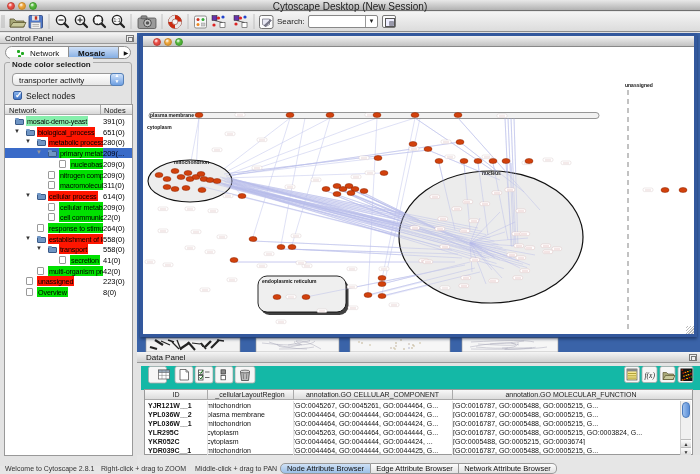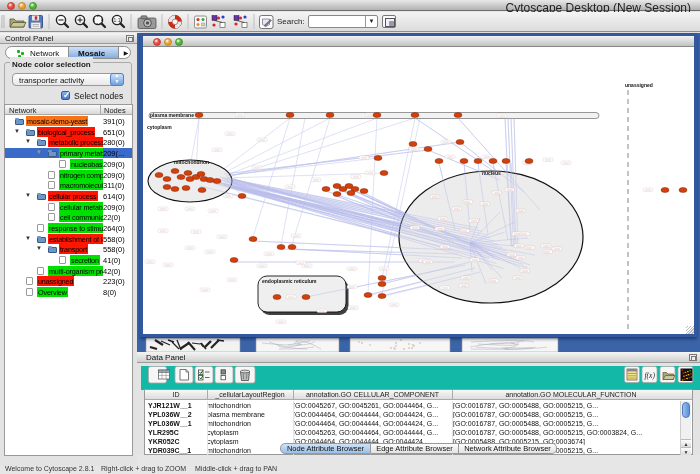--- a/index.html
+++ b/index.html
@@ -1,19 +1,19 @@
 <!DOCTYPE html>
 <html><head><meta charset="utf-8"><style>
 * { margin:0; padding:0; box-sizing:border-box; }
 html,body { width:700px; height:474px; overflow:hidden; font-family:"Liberation Sans",sans-serif; background:#e6e6e6; position:relative; }
 .abs { position:absolute; }
 
 
 #titlebar { left:0; top:0; width:700px; height:11px; background:linear-gradient(#e8e8e8,#b2b2b2); border-bottom:1px solid #6f6f6f; }
-#titlebar .t { position:absolute; left:0; right:9px; top:0.5px; text-align:right; font-size:12px; color:#222; }
+#titlebar .t { position:absolute; left:0; right:0; top:0.5px; text-align:center; font-size:10px; color:#222; }
 #toolbar { left:0; top:12px; width:700px; height:20px; background:linear-gradient(#f4f4f4,#dcdcdc); border-bottom:1px solid #8e8e8e; }
 #searchlbl { position:absolute; left:277px; top:5px; font-size:8px; color:#222; }
 #searchbox { position:absolute; left:308px; top:3px; width:70px; height:13px; background:#fff; border:1px solid #888; border-radius:2px; }
 #searchbox .arr { position:absolute; right:0; top:0; width:12px; height:11px; border-left:1px solid #999; font-size:6px; color:#222; text-align:center; line-height:11px; }
 #searchicon { position:absolute; left:382px; top:3px; width:14px; height:13px; background:#fafafa; border:1px solid #777; border-radius:2px; }
 #searchicon:before { content:""; position:absolute; left:2px; top:2px; width:8px; height:7px; border:1px solid #555; background:#eef; }
 #searchicon:after { content:""; position:absolute; right:1.5px; bottom:1.5px; width:5px; height:5px; background:#99a; border-radius:1px; }
 
 
 #cpanel { left:0; top:33px; width:137px; height:433px; background:#e3e3e3; }
@@ -27,21 +27,21 @@
 #tab-arr { position:absolute; left:114px; top:0; width:12px; height:13px; font-size:6px; color:#111; text-align:center; line-height:13px; }
 #netic { position:absolute; left:11px; top:2.5px; width:8px; height:8px; }
 #netic i { position:absolute; width:3px; height:3px; background:#2a2; border-radius:1px; }
 #groupbox { position:absolute; left:4px; top:29px; width:128px; height:57px; border:1px solid #aaa; border-radius:3px; }
 #grouplab { position:absolute; left:10px; top:24px; font-size:8px; font-weight:bold; color:#222; background:#e3e3e3; padding:3px 2px; }
 #combo { position:absolute; left:12px; top:40px; width:112px; height:13px; background:linear-gradient(#fff,#e8e8e8); border:1px solid #999; border-radius:4px; }
 #combo .clabel { position:absolute; left:6px; top:2px; font-size:8px; color:#111; }
 #combo .cbtn { position:absolute; right:-1px; top:-1px; width:14px; height:13px; background:linear-gradient(#cfe2fb,#6e9fe2); border:1px solid #5580b8; border-radius:3px; }
 #combo .cbtn:before { content:"\25B2"; position:absolute; left:3.5px; top:-2.5px; font-size:5px; color:#fff; }
 #combo .cbtn:after { content:"\25BC"; position:absolute; left:3.5px; top:3.5px; font-size:5px; color:#fff; }
-#selnodes { position:absolute; left:13px; top:58px; width:120px; height:11px;margin-left:48px; }
+#selnodes { position:absolute; left:13px; top:58px; width:120px; height:11px; }
 #selnodes .box { position:absolute; left:0; top:0; width:9px; height:9px; background:linear-gradient(#8ab4ec,#4377c8); border:1px solid #33599a; border-radius:2px; }
 #selnodes .box:before { content:"\2713"; position:absolute; left:1px; top:-2px; color:#fff; font-size:9px; font-weight:bold; }
 #selnodes .lb { position:absolute; left:13px; top:0px; font-size:8.5px; color:#111; }
 #treebox { position:absolute; left:4px; top:71px; width:129px; height:352px; background:#fff; border:1px solid #999; }
 #treehdr { position:absolute; left:0; top:0; width:127px; height:10px; background:linear-gradient(#fafafa,#d8d8d8); border-bottom:1px solid #aaa; font-size:7.5px; color:#222; }
 #treehdr .h1 { position:absolute; left:4px; top:0.5px; }
 #treehdr .h2 { position:absolute; left:99px; top:0.5px; }
 #treehdr:before { content:""; position:absolute; left:95px; top:0; width:1px; height:10px; background:#aaa; }
 #treerows { position:absolute; left:0; top:11px; width:127px; height:339px; }
 .trow { position:absolute; left:0; width:127px; height:10px; }
@@ -75,21 +75,21 @@
 .drow span { position:absolute; top:0.5px; overflow:hidden; }
 .dc1 { left:3px; width:56px; font-weight:bold; }
 .dc2 { left:62px; width:84px; }
 .dc3 { left:148px; width:158px; }
 .dc4 { left:308px; width:230px; }
 #dscroll { position:absolute; right:1px; top:11px; width:11px; height:54px; background:#f0f0f0; border-left:1px solid #ccc; }
 #dscroll .thumb { position:absolute; left:1px; top:1px; width:8px; height:16px; border-radius:4px; background:linear-gradient(90deg,#9cc0ee,#5b8fd8); border:0.5px solid #4a7abc; }
 #dscroll .sarr { position:absolute; left:0; width:10px; height:8px; background:linear-gradient(#fdfdfd,#dcdcdc); border-top:1px solid #bbb; font-size:5px; text-align:center; line-height:8px; color:#333; }
 
 
-#btabs { left:137px; top:443px; width:563px; height:11px; }
+#btabs { left:137px; top:463px; width:563px; height:11px; }
 .btab { position:absolute; top:0; height:11px; font-size:7.5px; color:#111; background:linear-gradient(#fdfdfd,#e2e2e2); border:1px solid #999; text-align:center; line-height:10px; }
 #btab1 { left:143px; width:91px; background:linear-gradient(#cfe1f5,#9cc0e8); border-radius:5px 0 0 5px; }
 #btab2 { left:234px; width:88px; border-left:none; }
 #btab3 { left:322px; width:98px; border-left:none; border-radius:0 5px 5px 0; }
 #statusbar { left:0; top:466px; width:700px; height:8px; font-size:7px; color:#333; }
 #statusbar span { position:absolute; top:-1px; }
 </style></head>
 <body>
 <div class="abs" id="titlebar">
     <span style="position:absolute;left:7px;top:2px;width:8px;height:8px;border-radius:50%;background:radial-gradient(circle at 35% 30%, #fff 0%, #ee5048 40%, #c33c34 100%);border:0.5px solid #c33c34;box-sizing:border-box"></span>
@@ -217,21 +217,21 @@
     </div>
   <div id="treebox">
     <div id="treehdr">
         <span class="h1">Network</span>
         <span class="h2">Nodes</span>
       </div>
     <div id="treerows">
         <div class="trow" style="top:0px">
           <span class="tfold" style="left:10px"></span>
           <span class="tfoldtab" style="left:10px"></span>
-          <span class="tlab" style="left:21px;max-width:77px;background:#f97316">mosaic-demo-yeast</span>
+          <span class="tlab" style="left:21px;max-width:77px;background:#86efac">mosaic-demo-yeast</span>
           <span class="tval">391(0)</span>
         </div>
         <div class="trow" style="top:11px">
           <span class="tarr" style="left:9px">▼</span>
           <span class="tfold" style="left:21px"></span>
           <span class="tfoldtab" style="left:21px"></span>
           <span class="tlab" style="left:32px;max-width:66px;background:#ff1500">biological_process</span>
           <span class="tval">651(0)</span>
         </div>
         <div class="trow" style="top:21px">

